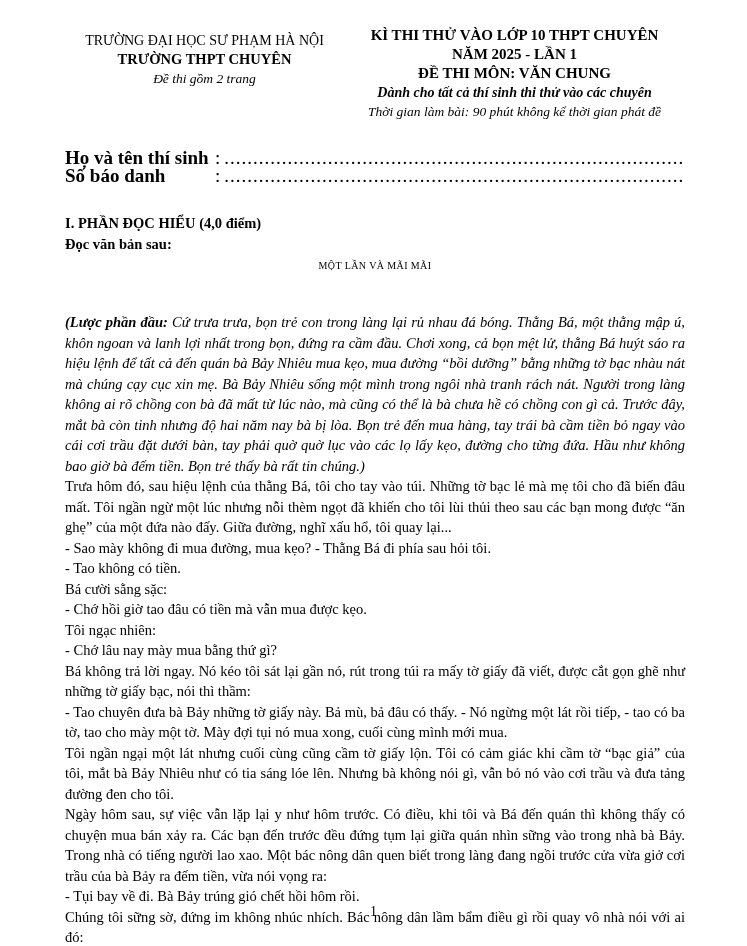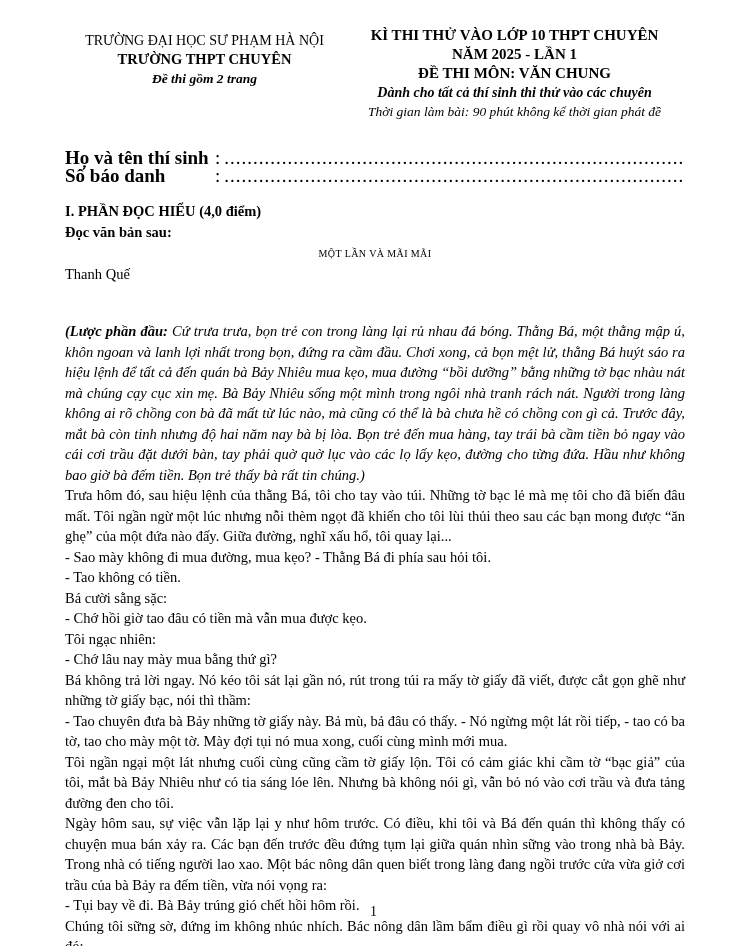--- a/index.html
+++ b/index.html
@@ -13,32 +13,32 @@
     box-sizing:border-box;
     padding:26px 62px 0 65px;
     overflow:hidden;
   }
   
   .header { display:flex; }
   .header-left  { width:45%; text-align:center; padding-top:5px; }
   .header-right { width:55%; text-align:center; }
   .hl-uni    { font-size:14px;   line-height:19px; }
   .hl-school { font-size:14.5px; line-height:19px; font-weight:bold; }
-  .hl-pages  { font-size:13.5px; line-height:19px; font-weight:bold; font-style:italic;text-align:center; }
+  .hl-pages  { font-size:13.5px; line-height:19px; font-weight:normal; font-style:italic;text-align:center; }
   .hr-b      { font-size:15px;   line-height:19px; font-weight:bold; }
   .hr-bi     { font-size:14px;   line-height:19px; font-weight:bold; font-style:italic; }
   .hr-i      { font-size:13.5px; line-height:19px; font-style:italic; }
   
   .candidate { margin-top:28px; }
   .cand-row  { display:flex; align-items:baseline; font-size:19px; line-height:18px; }
   .cand-label{ width:150px; font-weight:bold; flex:none; }
   .cand-colon{ flex:none; padding-right:4px; }
   .cand-dots { flex:1; overflow:hidden; white-space:nowrap; letter-spacing:1px; }
   
-  .section-heading { margin-top:16px; font-size:14.5px; line-height:21px; font-weight:bold; }
+  .section-heading { margin-top:28px; font-size:14.5px; line-height:21px; font-weight:bold; }
   .instruction     { font-size:14.5px; line-height:21px; font-weight:bold; }
   .passage-title   { text-align:center; font-size:10px; line-height:21px; letter-spacing:0.4px; }
   .author          { font-size:14.5px; line-height:21px; }
   
   .summary { font-size:14.5px; line-height:20.5px; font-style:italic; text-align:justify;margin-top:36px; }
   .summary-lead { font-weight:bold; }
   .passage p { margin:0; font-size:14.5px; line-height:20.5px; text-align:justify; }
   .page-number { position:absolute; left:0; right:0; bottom:26px; text-align:center; font-size:14px; }
 </style>
 </head>
@@ -70,21 +70,20 @@
     <div class="cand-row">
       <span class="cand-label">Số báo danh</span>
       <span class="cand-colon">:</span>
       <span class="cand-dots">.......................................................................................................................................................</span>
     </div>
   </div>
 
   <div class="section-heading">I. PHẦN ĐỌC HIỂU (4,0 điểm)</div>
   <div class="instruction">Đọc văn bản sau:</div>
   <div class="passage-title">MỘT LẦN VÀ MÃI MÃI</div>
-  <div class="author">Thanh Quế</div>
 
   <div class="summary"><span class="summary-lead">(Lược phần đầu:</span><span> Cứ trưa trưa, bọn trẻ con trong làng lại rủ nhau đá bóng. Thằng Bá, một thằng mập ú, khôn ngoan và lanh lợi nhất trong bọn, đứng ra cầm đầu. Chơi xong, cả bọn mệt lử, thằng Bá huýt sáo ra hiệu lệnh để tất cả đến quán bà Bảy Nhiêu mua kẹo, mua đường “bồi dưỡng” bằng những tờ bạc nhàu nát mà chúng cạy cục xin mẹ. Bà Bảy Nhiêu sống một mình trong ngôi nhà tranh rách nát. Người trong làng không ai rõ chồng con bà đã mất từ lúc nào, mà cũng có thể là bà chưa hề có chồng con gì cả. Trước đây, mắt bà còn tinh nhưng độ hai năm nay bà bị lòa. Bọn trẻ đến mua hàng, tay trái bà cầm tiền bỏ ngay vào cái cơi trầu đặt dưới bàn, tay phải quờ quờ lục vào các lọ lấy kẹo, đường cho từng đứa. Hầu như không bao giờ bà đếm tiền. Bọn trẻ thấy bà rất tin chúng.)</span></div>
 
   <div class="passage">
       <p>Trưa hôm đó, sau hiệu lệnh của thằng Bá, tôi cho tay vào túi. Những tờ bạc lẻ mà mẹ tôi cho đã biến đâu mất. Tôi ngần ngừ một lúc nhưng nỗi thèm ngọt đã khiến cho tôi lùi thủi theo sau các bạn mong được “ăn ghẹ” của một đứa nào đấy. Giữa đường, nghĩ xấu hổ, tôi quay lại...</p>
       <p>- Sao mày không đi mua đường, mua kẹo? - Thằng Bá đi phía sau hỏi tôi.</p>
       <p>- Tao không có tiền.</p>
       <p>Bá cười sằng sặc:</p>
       <p>- Chớ hồi giờ tao đâu có tiền mà vẫn mua được kẹo.</p>
       <p>Tôi ngạc nhiên:</p>

